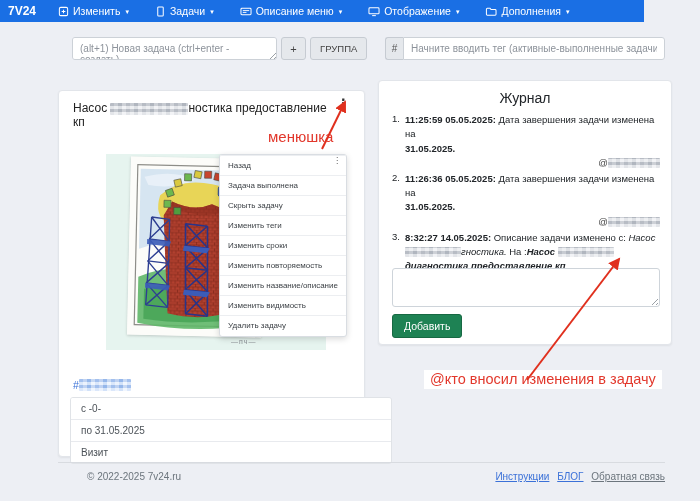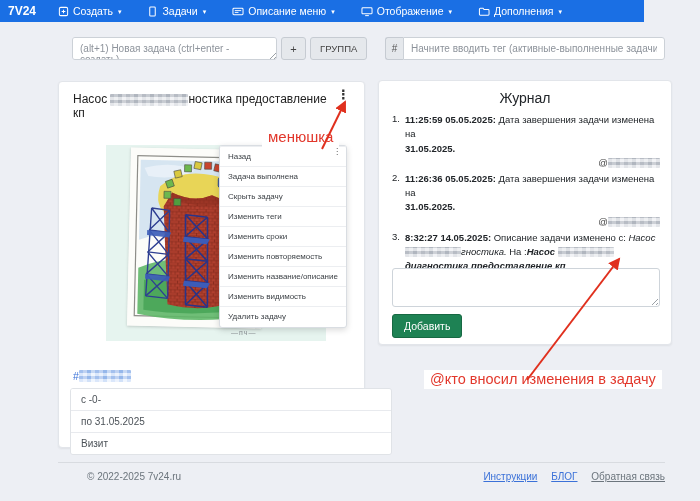--- a/index.html
+++ b/index.html
@@ -50,21 +50,21 @@
   .grip{
     position:absolute; width:7px; height:7px; pointer-events:none;
     background:repeating-linear-gradient(135deg, transparent 0 2px, #9aa0a6 2px 3px);
     clip-path:polygon(100% 0, 100% 100%, 0 100%);
   }
   
   .card{
     position:absolute; background:#fff; border:1px solid #e2e5ea; border-radius:4px;
     box-shadow:0 1px 2px rgba(40,50,60,.07);
   }
-  .task-card{ left:58px; top:81px; width:307px; height:367px; }
+  .task-card{ left:58px; top:90px; width:307px; height:367px; }
   .journal-card{ left:378px; top:80px; width:294px; height:265px; }
   
   .task-title{ position:absolute; left:14px; top:10px; width:265px; font-size:12px; color:#222; }
   .kebab{
     position:absolute; right:10px; top:4px; font-size:13px; font-weight:bold;
     color:#333; cursor:pointer; line-height:1; padding:2px 4px;
   }
   .mint{ position:absolute; left:47px; top:63px; width:220px; height:196px; background:#e6f4ef; }
   .photo{
     position:absolute; left:70px; top:67px; width:134px; height:178px; background:#fdfdfb;
@@ -135,40 +135,40 @@
     position:absolute; background:#fff; color:#e2372b; padding:1px 6px 2px;
     white-space:nowrap; z-index:8;
   }
   .annot-menu{ left:227px; top:127px; font-size:15px;margin-left:35px; }
   .annot-author{ left:424px; top:370px; font-size:14.5px; }
   .arrows{ position:absolute; left:0; top:0; width:700px; height:501px; pointer-events:none; z-index:9; }
   
   .footer-divider{ position:absolute; left:58px; top:462px; width:607px; height:1px; background:#d8dbe0; }
   .footer-copy{ position:absolute; left:87px; top:471px; font-size:10px; color:#6c757d; }
   .footer-links{ position:absolute; right:35px; top:471px; font-size:10px; }
-  .footer-links a{ text-decoration:underline; margin-left:11px; cursor:pointer; }
+  .footer-links a{ text-decoration:underline; margin-left:5px; cursor:pointer; }
   .link-blue{ color:#3b71d8; }
   .link-gray{ color:#6c757d; }
 </style>
 </head>
 <body>
 
 <div class="screen">
 
   <div class="navbar">
     <div class="brand">7V24</div>
     <div class="nav-items">
       <div class="nav-item">
         <span>
             <svg width="11" height="11" viewBox="0 0 12 12">
               <rect x="1.5" y="1.5" width="9" height="9" rx="1.5" fill="none" stroke="#fff" stroke-width="1.1"></rect>
               <path d="M6 4v4M4 6h4" stroke="#fff" stroke-width="1.1"></path>
             </svg>
           </span>
-        <span>Создать</span>
+        <span>Изменить</span>
         <span class="caret">▾</span>
       </div>
       <div class="nav-item">
         <span>
             <svg width="11" height="11" viewBox="0 0 12 12">
               <rect x="3" y="1" width="6" height="10" rx="1" fill="none" stroke="#fff" stroke-width="1.1"></rect>
             </svg>
           </span>
         <span>Задачи</span>
         <span class="caret">▾</span>

